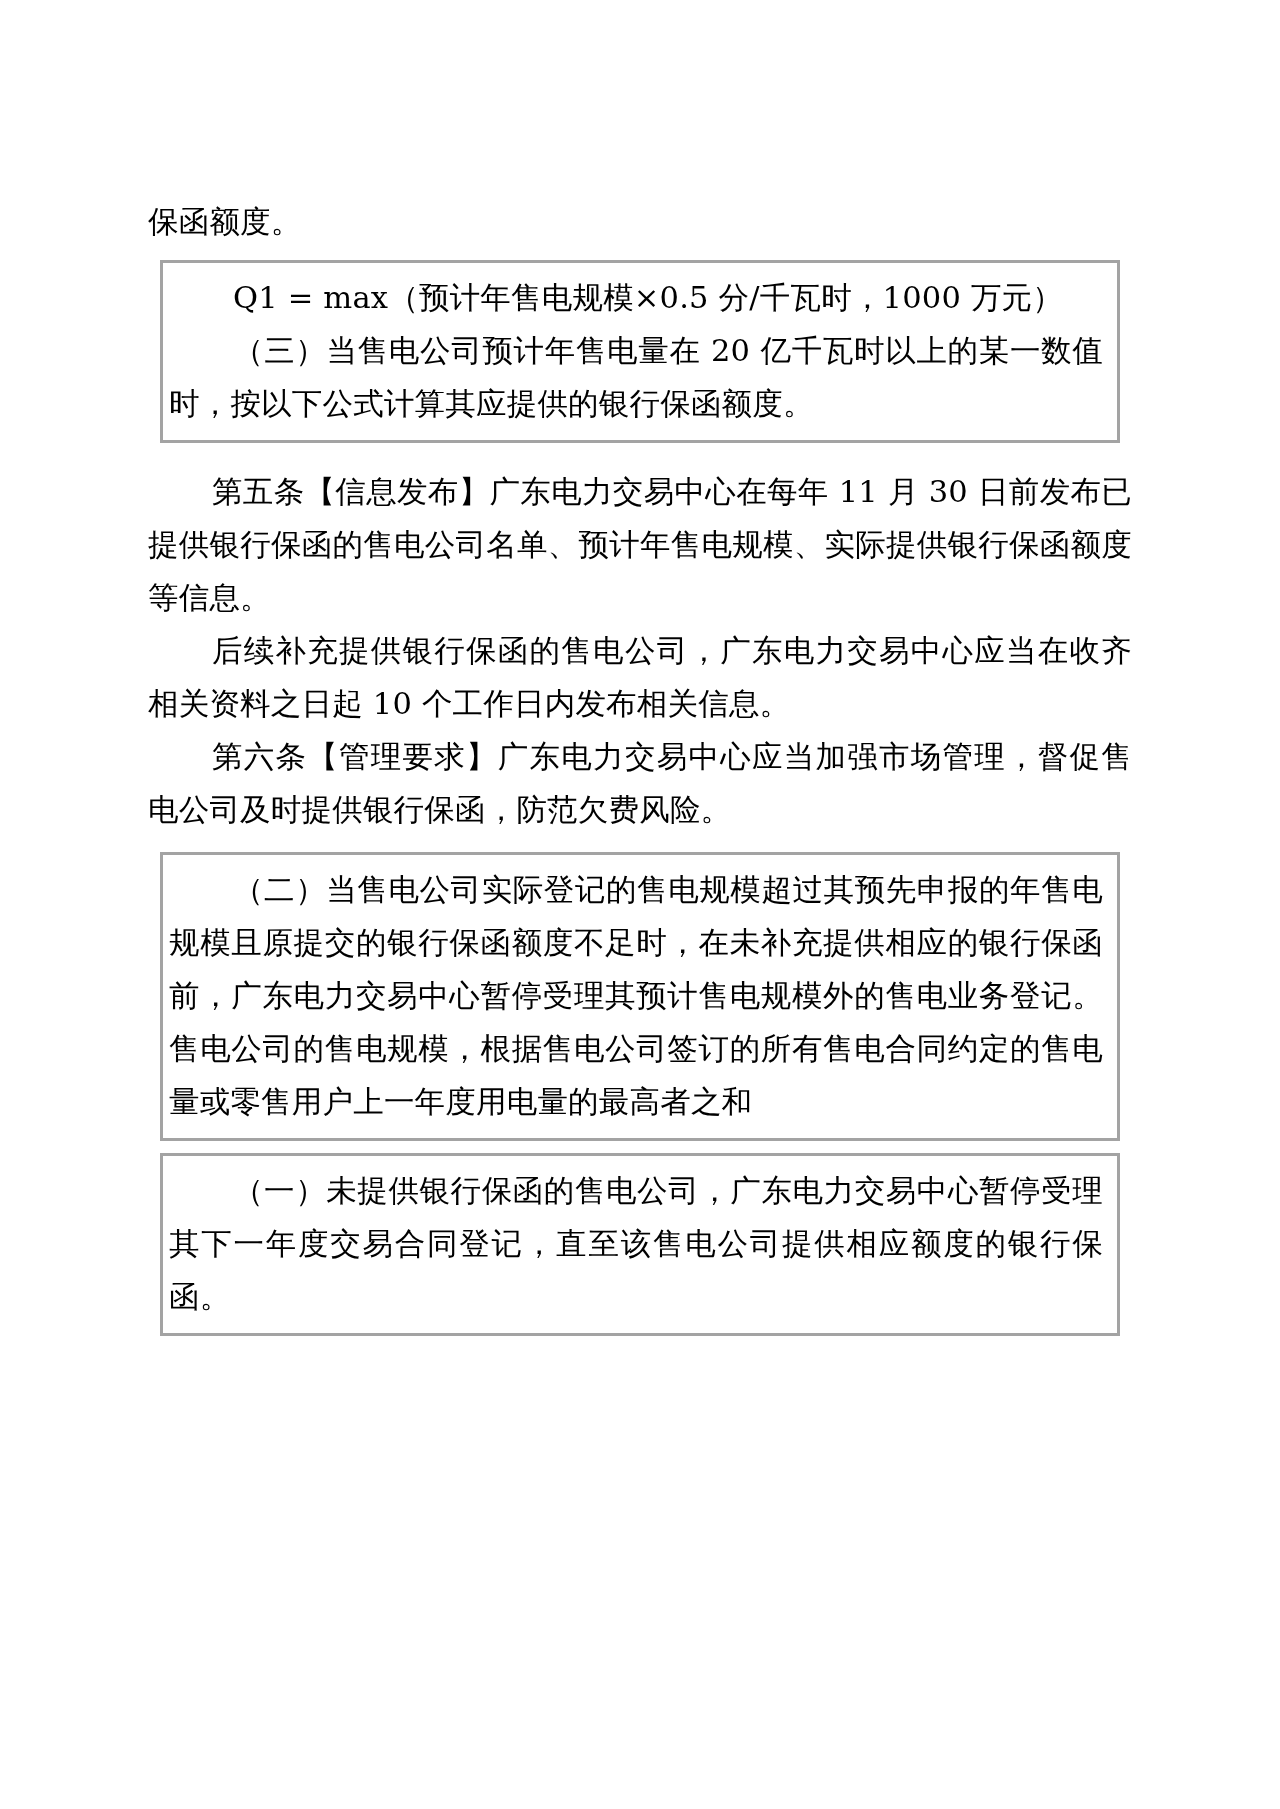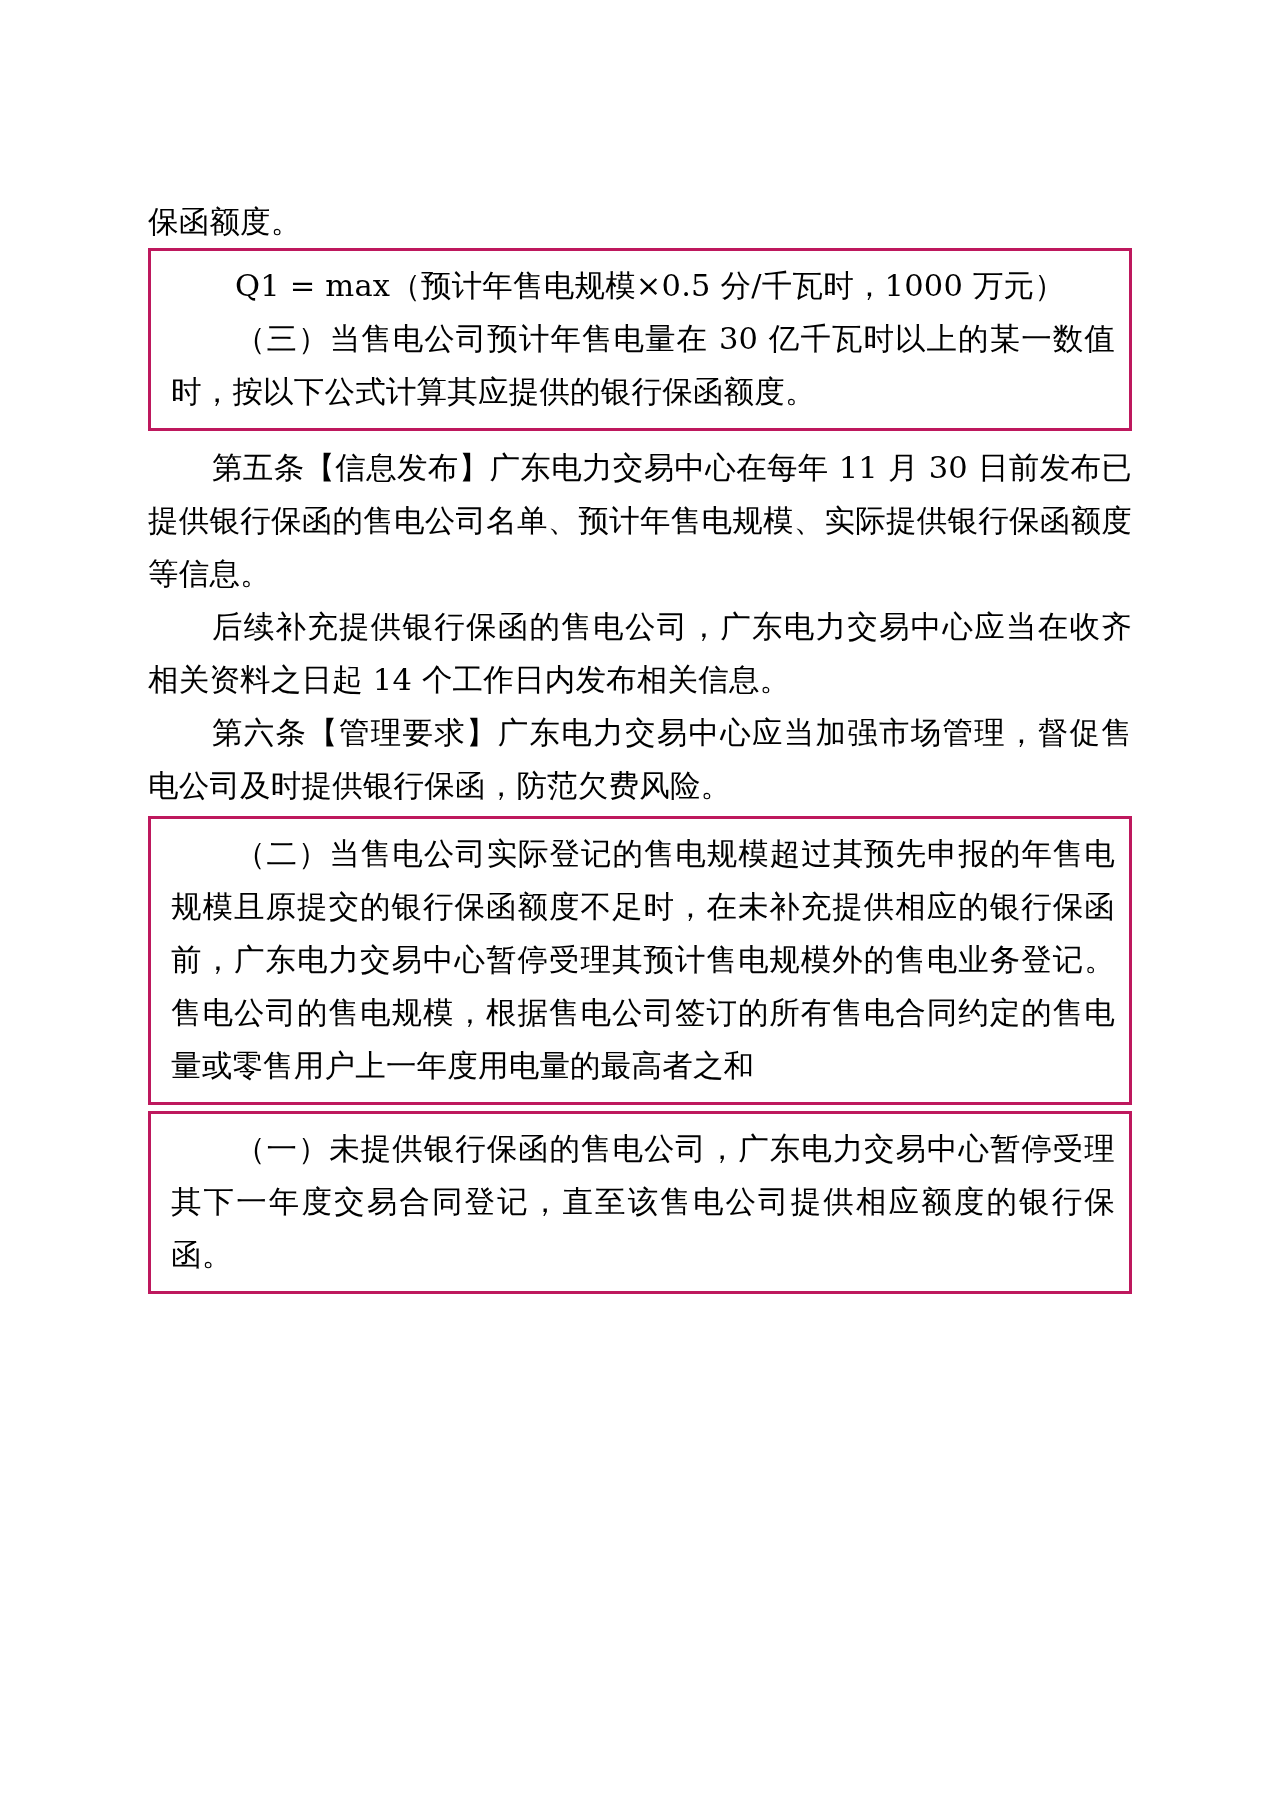--- a/index.html
+++ b/index.html
@@ -32,24 +32,24 @@
     font-size: 30.5px;
     line-height: 53px;
     text-align: justify;
     text-justify: inter-ideograph;
     letter-spacing: 0.2px;
   }
   p.indent {
     text-indent: 64px;
   }
   .box {
-    border: 3px solid #be185d;
+    border: 3px solid #a3a3a3;
     box-sizing: border-box;
-    padding: 8px 14px 10px 20px;
-    margin: 0;
+    padding: 8px 14px 10px 6px;
+    margin: 12px;
   }
   .box + .box {
     margin-top: 6px;
   }
   .gap-sm { height: 10px; }
   .gap-md { height: 4px; }
   .formula {
     font-family: "DejaVu Serif", "Liberation Serif", serif;
   }
   .b { font-weight: normal; }
@@ -60,29 +60,29 @@
 </head>
 <body>
 
 <div class="page">
   <div class="doc-body">
 
     <p class="para topline">保函额度。</p>
 
     <div class="box">
       <p class="para indent formula">Q1 = max（预计年售电规模×0.5 分/千瓦时，1000 万元）</p>
-      <p class="para indent">（三）当售电公司预计年售电量在 30 亿千瓦时以上的某一数值时，按以下公式计算其应提供的银行保函额度。</p>
+      <p class="para indent">（三）当售电公司预计年售电量在 20 亿千瓦时以上的某一数值时，按以下公式计算其应提供的银行保函额度。</p>
     </div>
 
 
     <div class="gap-sm"></div>
 
     <p class="para indent"><span class="b">第五条</span><span class="b">【信息发布】</span><span>广东电力交易中心在每年 11 月 30 日前发布已提供银行保函的售电公司名单、预计年售电规模、实际提供银行保函额度等信息。</span></p>
 
-    <p class="para indent">后续补充提供银行保函的售电公司，广东电力交易中心应当在收齐相关资料之日起 14 个工作日内发布相关信息。</p>
+    <p class="para indent">后续补充提供银行保函的售电公司，广东电力交易中心应当在收齐相关资料之日起 10 个工作日内发布相关信息。</p>
 
     <p class="para indent"><span class="b">第六条</span><span class="b">【管理要求】</span><span>广东电力交易中心应当加强市场管理，督促售电公司及时提供银行保函，防范欠费风险。</span></p>
 
     <div class="gap-md"></div>
 
     <div class="box">
       <p class="para indent">（二）当售电公司实际登记的售电规模超过其预先申报的年售电规模且原提交的银行保函额度不足时，在未补充提供相应的银行保函前，广东电力交易中心暂停受理其预计售电规模外的售电业务登记。售电公司的售电规模，根据售电公司签订的所有售电合同约定的售电量或零售用户上一年度用电量的最高者之和</p>
     </div>
 
     <div class="box">

